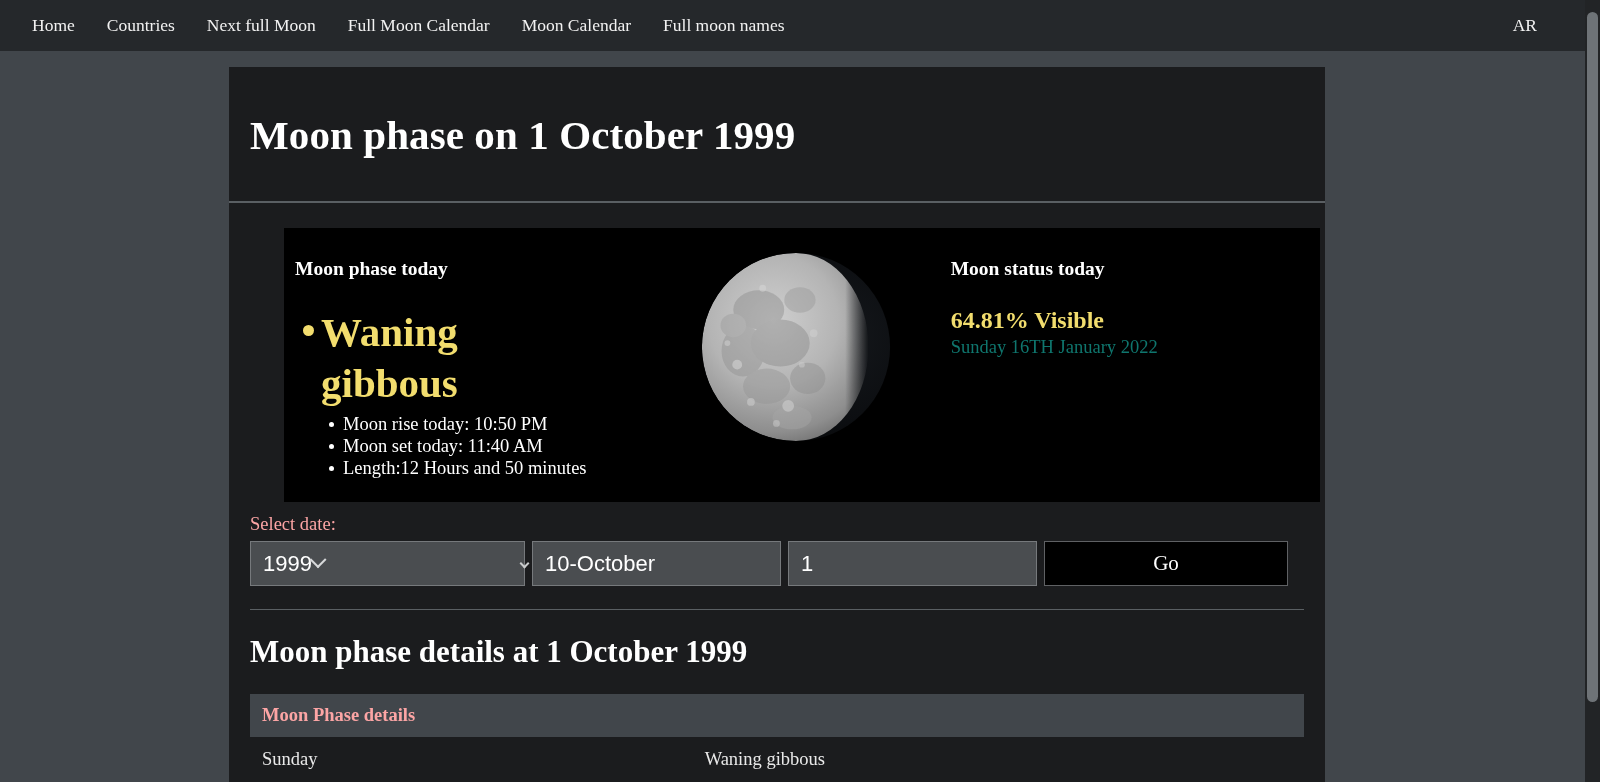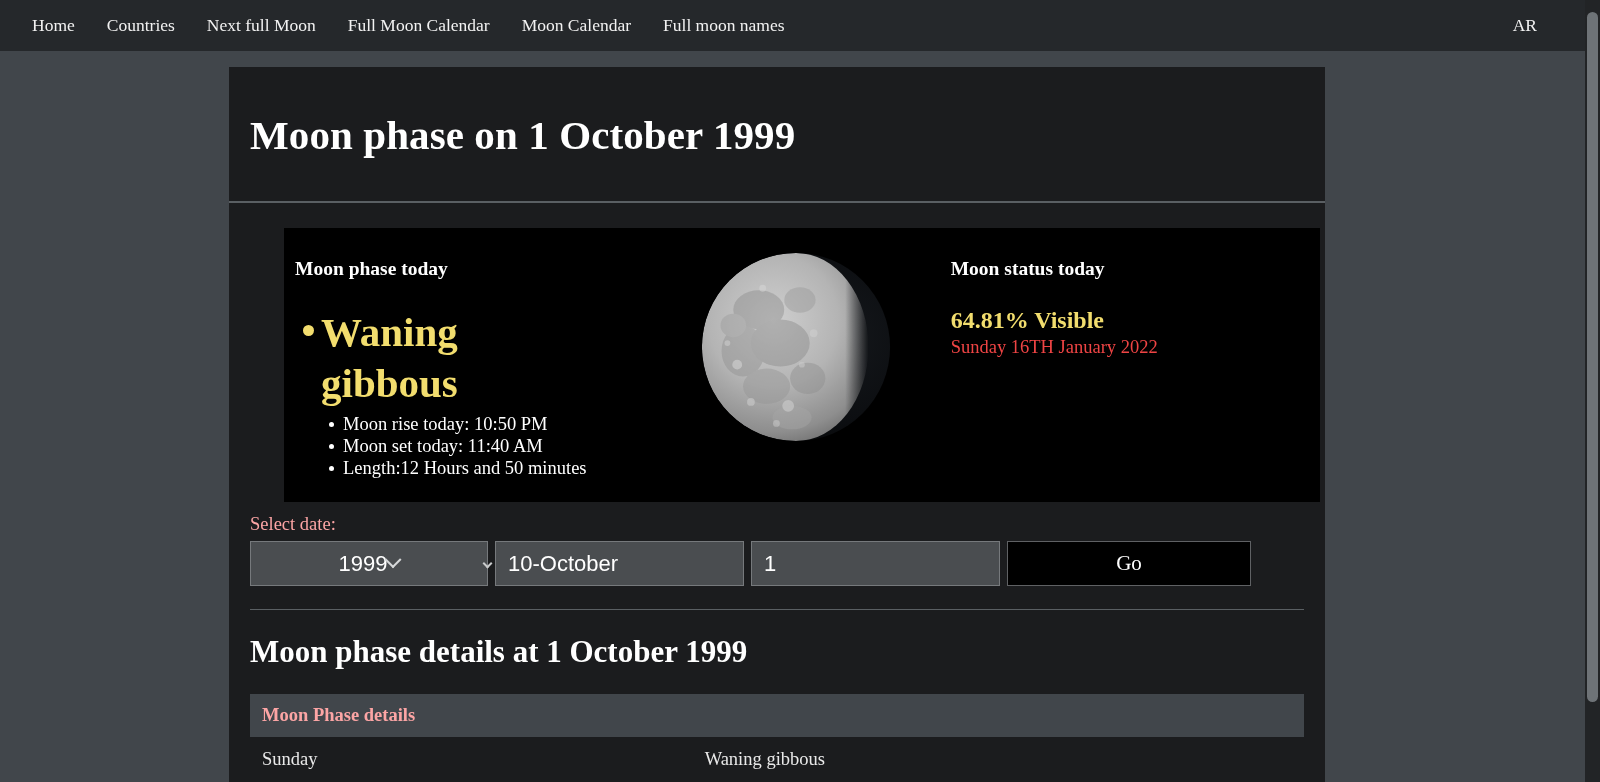--- a/index.html
+++ b/index.html
@@ -158,21 +158,21 @@
   }
 
   .visible-pct {
     color: #f2dd6e;
     font-size: 24px;
     font-weight: bold;
     margin-bottom: 3px;
   }
   .visible-date {
     font-size: 18.5px;
-    color: #ef4444;
+    color: #0f766e;
   }
 
   
   .moon-img {
     position: absolute;
     left: 414px;
     top: 21px;
     width: 196px;
     height: 196px;
     z-index: 1;
@@ -195,21 +195,21 @@
     background: #4a4d50;
     border: 1px solid #76797c;
     color: #ffffff;
     font-family: "Liberation Sans", "DejaVu Sans", sans-serif;
     font-size: 22px;
     padding: 0 12px;
     display: flex;
     align-items: center;
     outline: none;
   }
-  .sel-year  { width: 238px; justify-content: center; cursor: pointer; }
+  .sel-year  { width: 275px; justify-content: flex-start; cursor: pointer; }
   .sel-month { width: 249px; margin-left: 7px; cursor: pointer; }
   .inp-day   { width: 249px; margin-left: 7px; cursor: text; }
   .btn-go {
     width: 244px;
     height: 45px;
     margin-left: 7px;
     background: #000000;
     border: 1px solid #5f6164;
     color: #ffffff;
     font-family: "Liberation Serif", "DejaVu Serif", serif;

